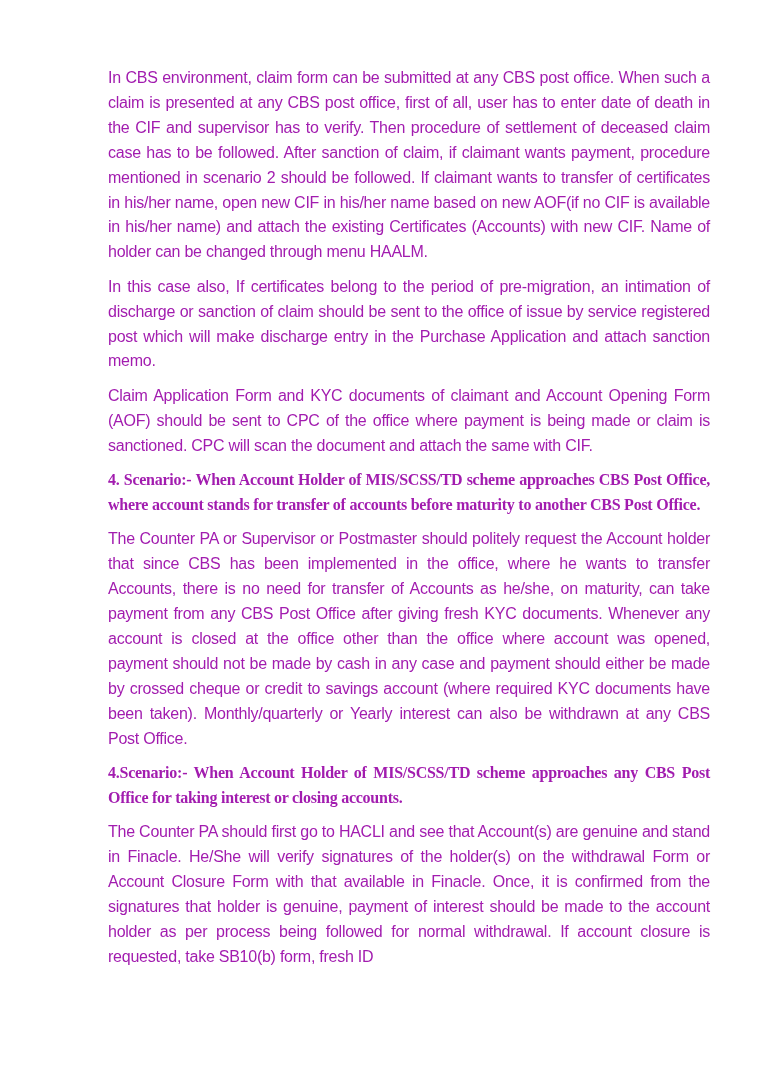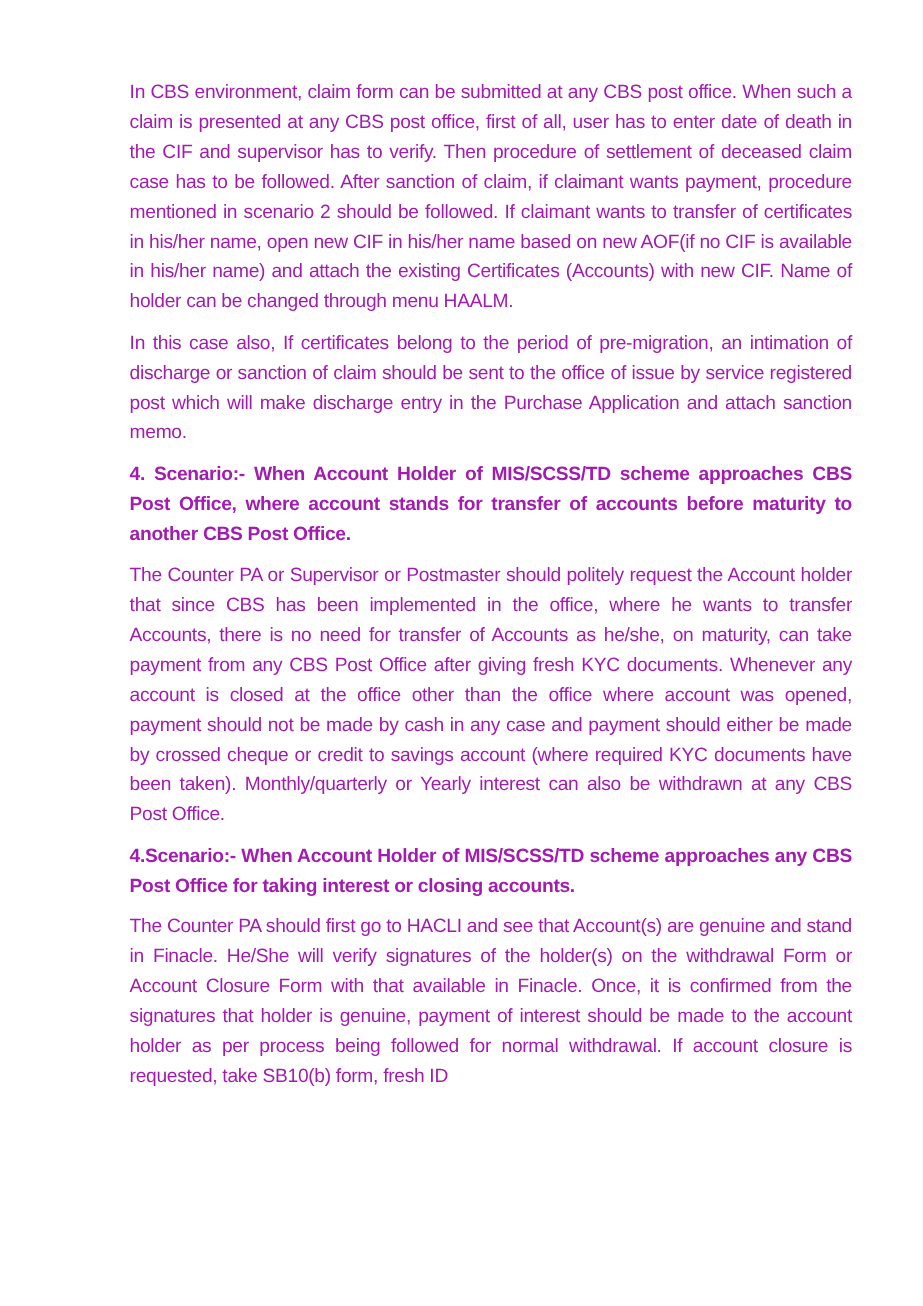--- a/index.html
+++ b/index.html
@@ -12,25 +12,26 @@
     font-family: "Liberation Sans", sans-serif;
     font-size: 16px;
     line-height: 24.9px;
     color: #a21caf;
     letter-spacing: -0.25px;
   }
   .page p {
     margin: 0 0 9.5px 0;
     text-align: justify;
   }
-  .page p.heading { font-weight: bold; }
+  .page p.heading { font-weight: bold; font-family: Liberation Serif, serif; }
 </style>
 </head>
 <body>
 
 <div class="page">
   <p>In CBS environment, claim form can be submitted at any CBS post office. When such a claim is presented at any CBS post office, first of all, user has to enter date of death in the CIF and supervisor has to verify. Then procedure of settlement of deceased claim case has to be followed. After sanction of claim, if claimant wants payment, procedure mentioned in scenario 2 should be followed. If claimant wants to transfer of certificates in his/her name, open new CIF in his/her name based on new AOF(if no CIF is available in his/her name) and attach the existing Certificates (Accounts) with new CIF. Name of holder can be changed through menu HAALM.</p>
   <p>In this case also, If certificates belong to the period of pre-migration, an intimation of discharge or sanction of claim should be sent to the office of issue by service registered post which will make discharge entry in the Purchase Application and attach sanction memo.</p>
+  <p>Claim Application Form and KYC documents of claimant and Account Opening Form (AOF) should be sent to CPC of the office where payment is being made or claim is sanctioned. CPC will scan the document and attach the same with CIF.</p>
   <p class="heading">4. Scenario:- When Account Holder of MIS/SCSS/TD scheme approaches CBS Post Office, where account stands for transfer of accounts before maturity to another CBS Post Office.</p>
   <p>The Counter PA or Supervisor or Postmaster should politely request the Account holder that since CBS has been implemented in the office, where he wants to transfer Accounts, there is no need for transfer of Accounts as he/she, on maturity, can take payment from any CBS Post Office after giving fresh KYC documents. Whenever any account is closed at the office other than the office where account was opened, payment should not be made by cash in any case and payment should either be made by crossed cheque or credit to savings account (where required KYC documents have been taken). Monthly/quarterly or Yearly interest can also be withdrawn at any CBS Post Office.</p>
   <p class="heading">4.Scenario:- When Account Holder of MIS/SCSS/TD scheme approaches any CBS Post Office for taking interest or closing accounts.</p>
   <p>The Counter PA should first go to HACLI and see that Account(s) are genuine and stand in Finacle. He/She will verify signatures of the holder(s) on the withdrawal Form or Account Closure Form with that available in Finacle. Once, it is confirmed from the signatures that holder is genuine, payment of interest should be made to the account holder as per process being followed for normal withdrawal. If account closure is requested, take SB10(b) form, fresh ID</p>
 </div>
 
 </body></html>

